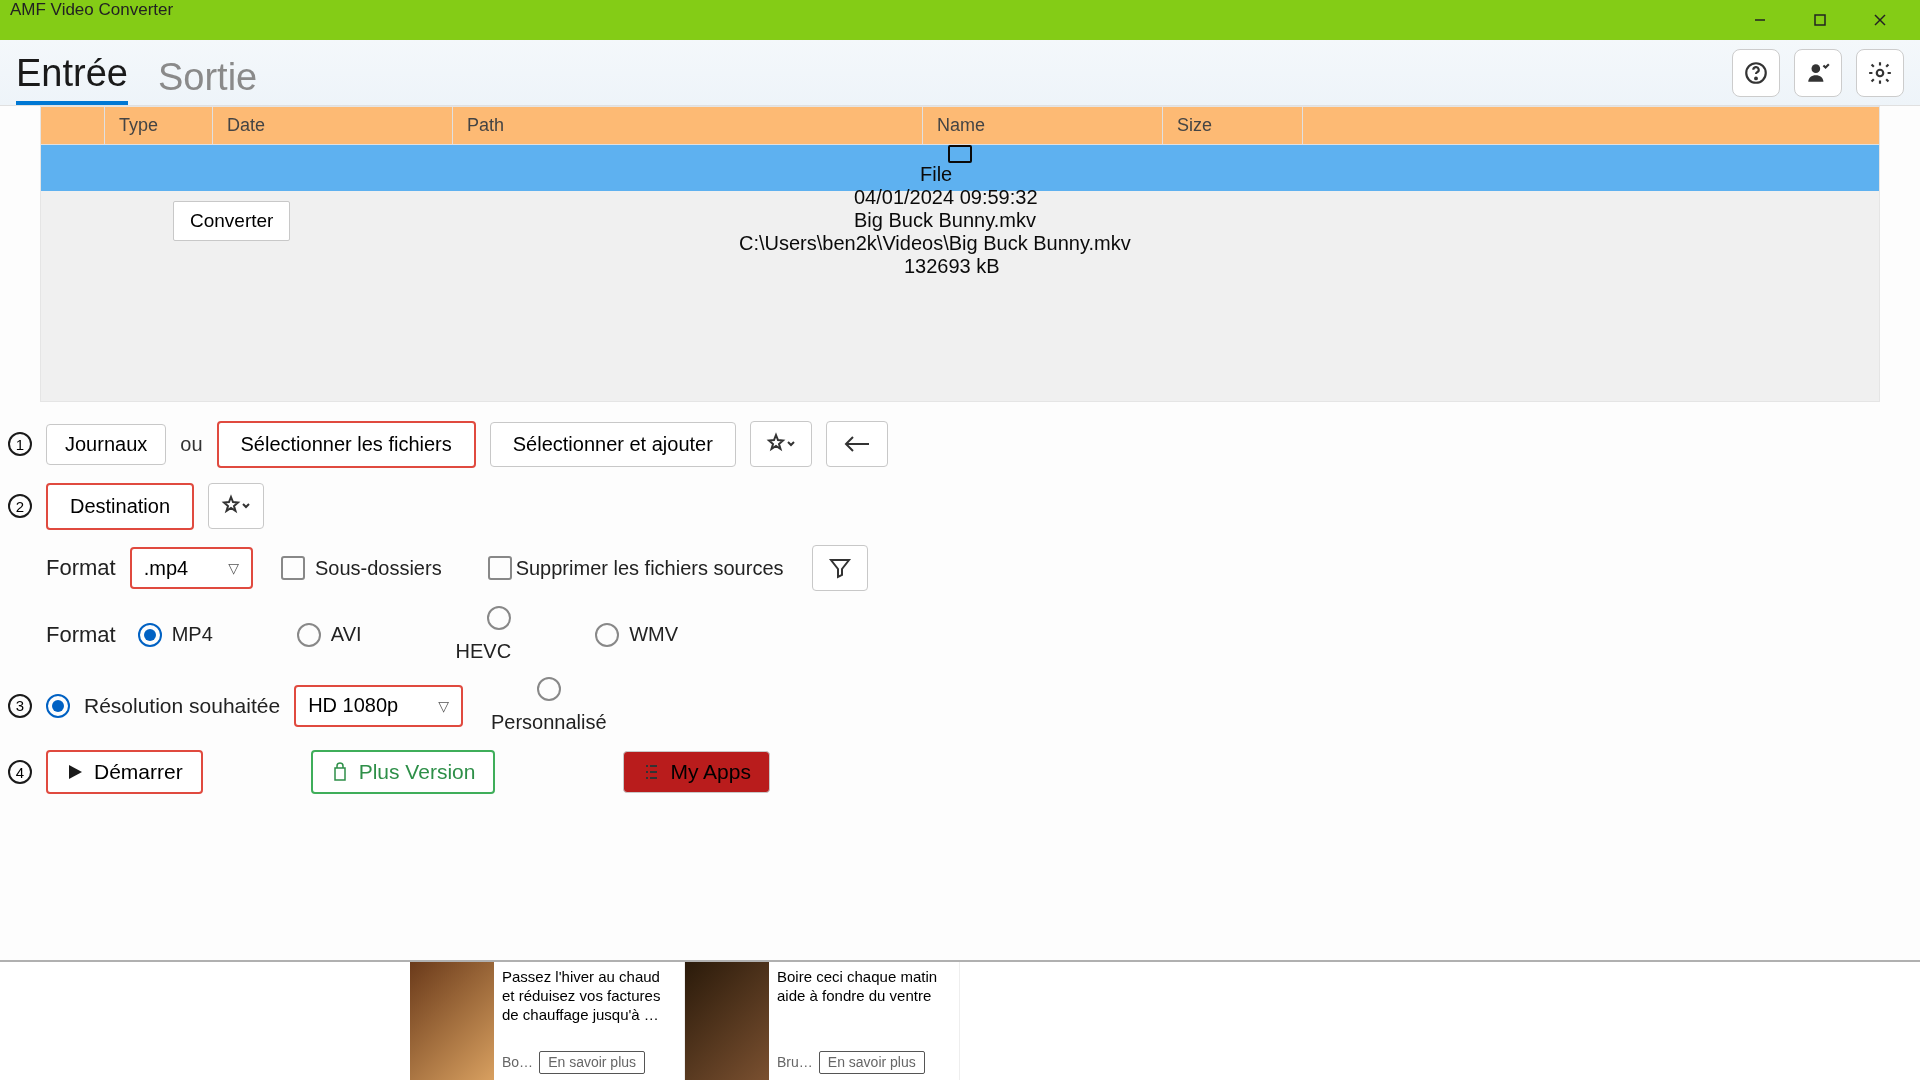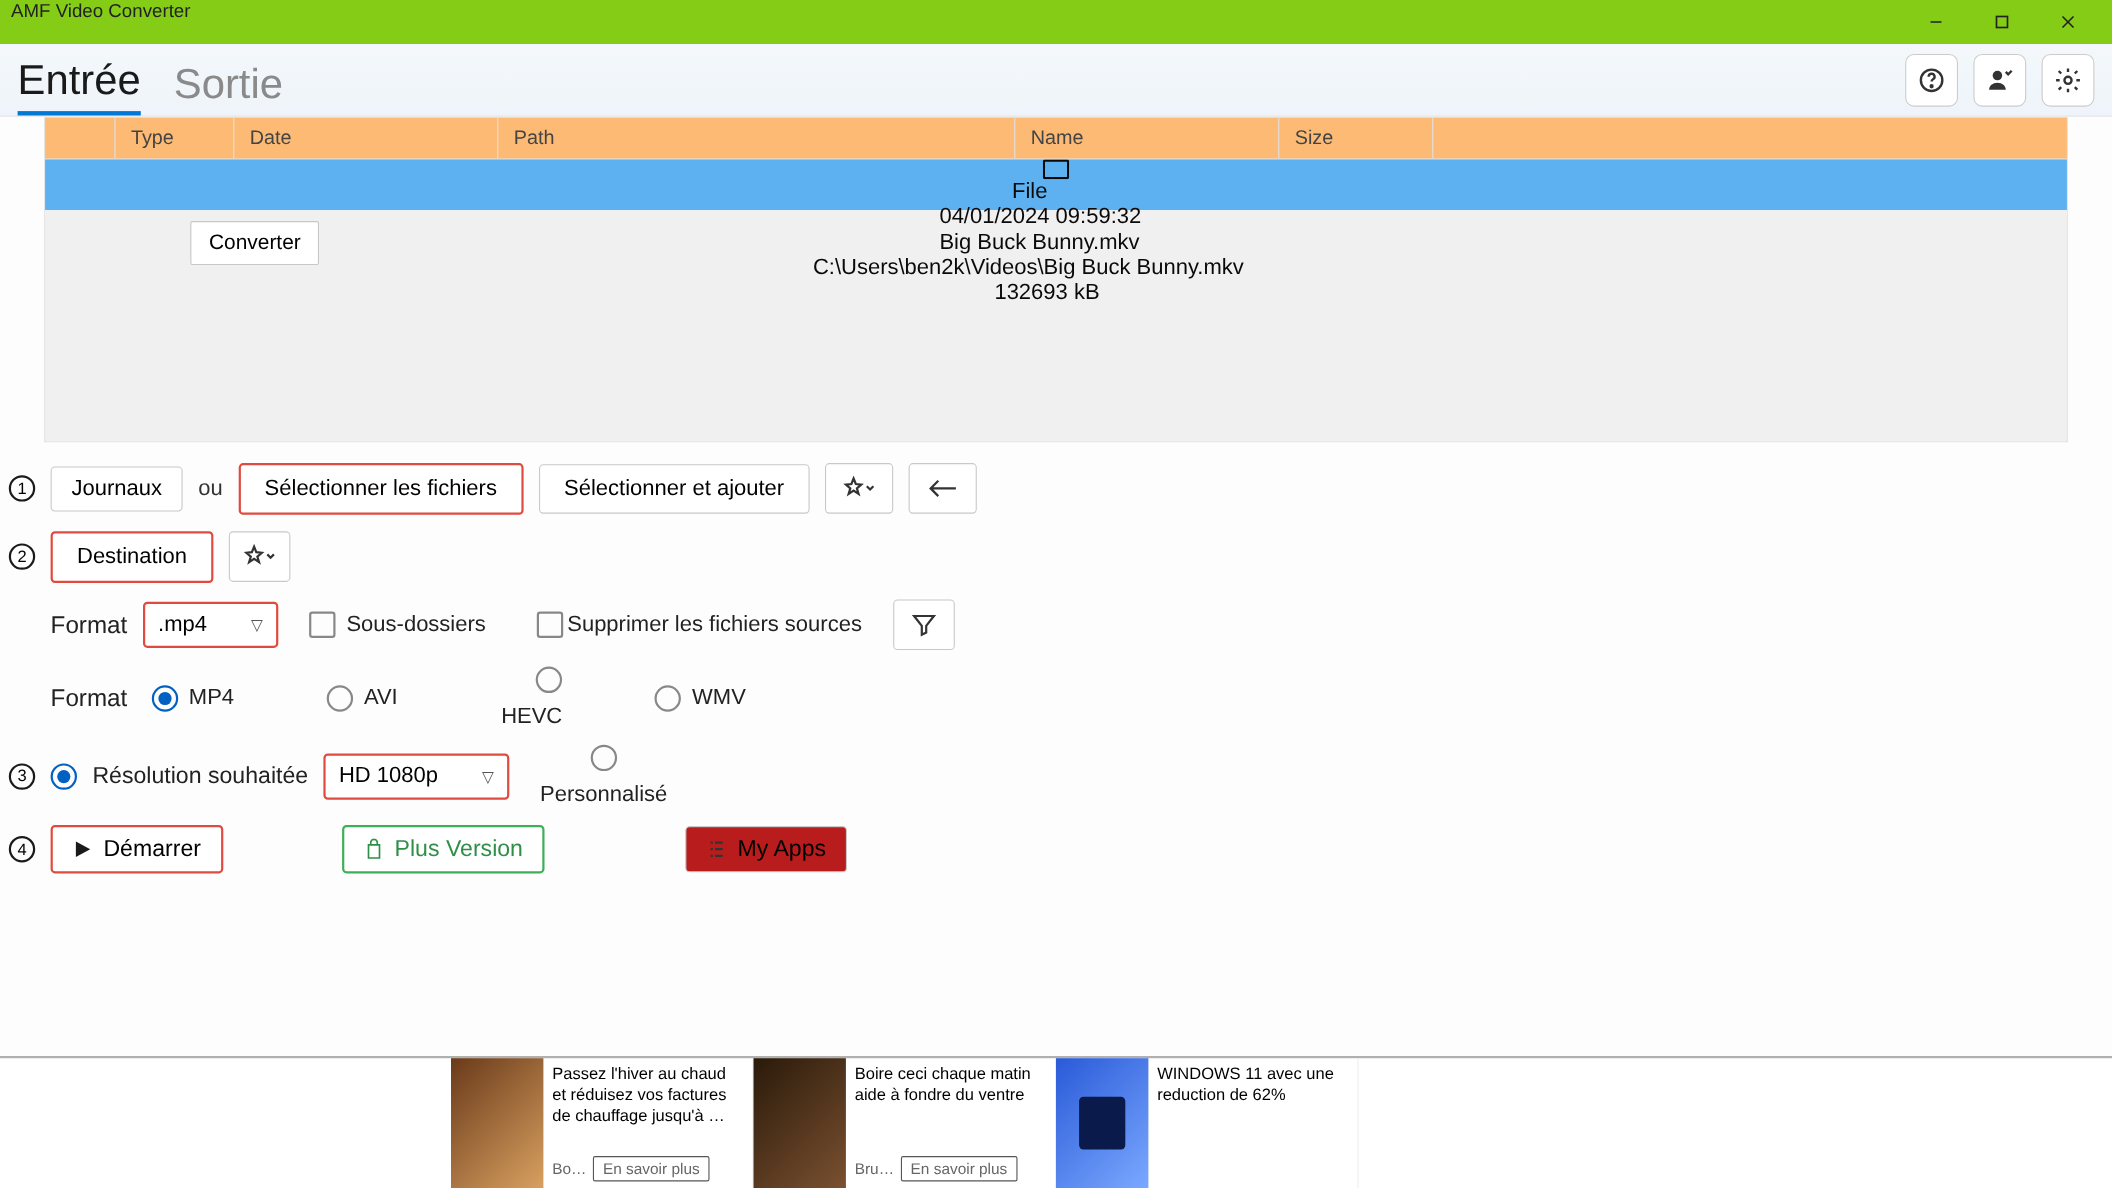--- a/index.html
+++ b/index.html
@@ -286,20 +286,14 @@
     <div class="ad">
       <div class="ad-img drink"></div>
       <div class="ad-txt">
         <div>Boire ceci chaque matin aide à fondre du ventre</div>
         <div class="ad-linkrow">
           <span>Bru…</span>
           <span class="ad-link">En savoir plus</span>
         </div>
       </div>
     </div>
-    <div class="ad">
-      <div class="ad-img win"></div>
-      <div class="ad-txt">
-        <div>WINDOWS 11 avec une reduction de 62%</div>
-      </div>
-    </div>
   </div>
 </div>
 
 </body></html>

